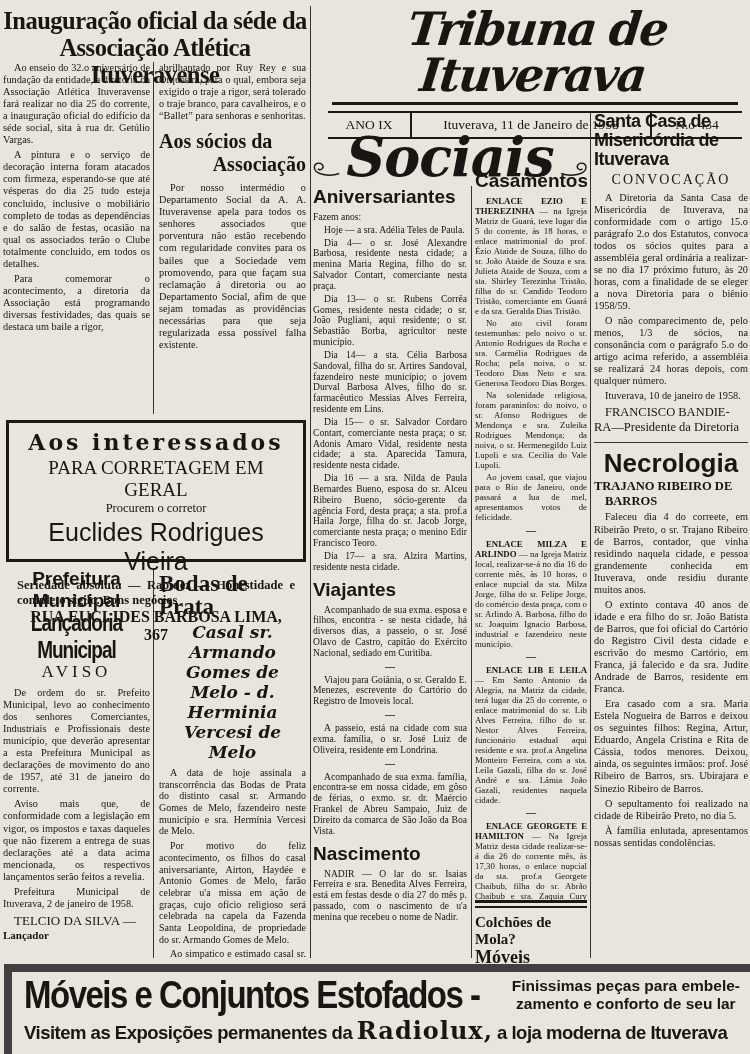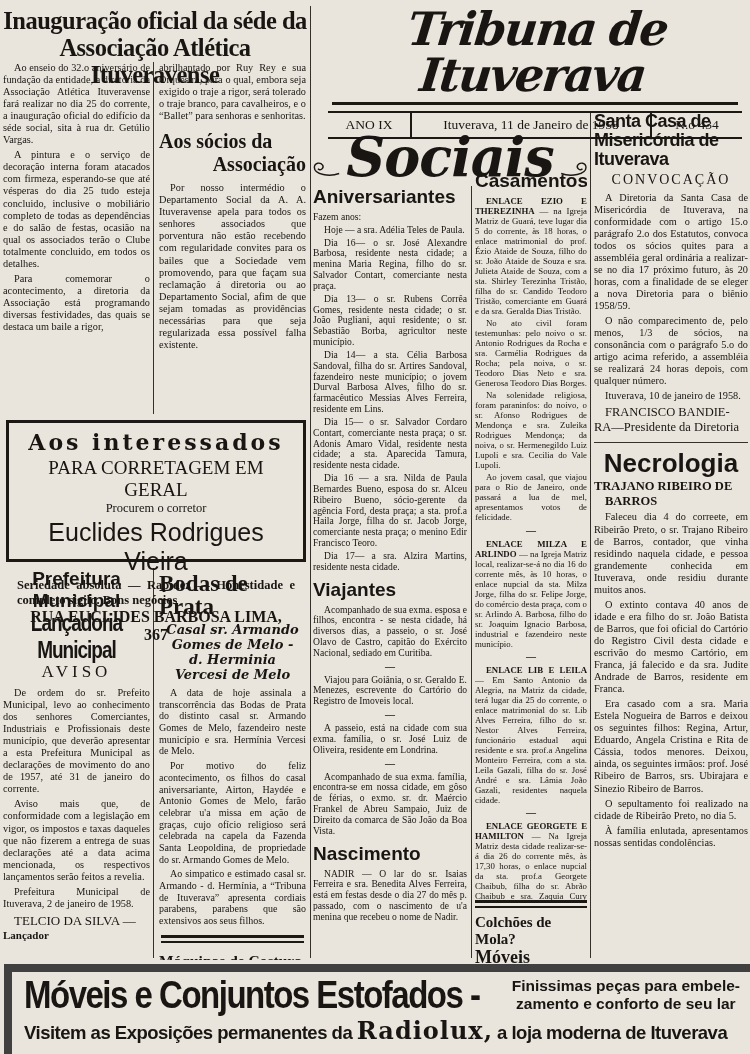--- a/index.html
+++ b/index.html
@@ -85,21 +85,21 @@
     <div style="text-align:center;font-size:17px;letter-spacing:4px;margin:2px 0 5px;">AVISO</div>
     <p class="body">De ordem do sr. Prefeito Municipal, levo ao conhecimento dos senhores Comerciantes, Industriais e Profissionais deste município, que deverão apresentar a esta Prefeitura Municipal as declarações de movimento do ano de 1957, até 31 de janeiro do corrente.</p>
     <p class="body">Aviso mais que, de conformidade com a legislação em vigor, os impostos e taxas daqueles que não fizerem a entrega de suas declarações até a data acima mencionada, os respectivos lançamentos serão feitos a revelia.</p>
     <p class="body">Prefeitura Municipal de Ituverava, 2 de janeiro de 1958.</p>
     <div style="font-size:13px;margin-top:2px;text-indent:11px;">TELCIO DA SILVA —</div>
     <div style="font-size:11px;font-weight:bold;">Lançador</div>
   </div>
 
   <div class="abs" style="left:159px;top:572px;width:147px;height:388px;overflow:hidden;">
     <div style="font-weight:bold;font-size:23px;line-height:1;margin-bottom:4px;">Bodas de Prata</div>
-    <div style="font-family:'DejaVu Serif',serif;font-style:italic;font-weight:bold;font-size:13px;text-align:center;margin:2px 6px 5px;">Casal sr. Armando Gomes de Melo - d. Herminia Vercesi de Melo</div>
+    <div style="font-family:'DejaVu Serif',serif;font-style:italic;font-weight:bold;font-size:17px;text-align:center;margin:2px 6px 5px;">Casal sr. Armando Gomes de Melo - d. Herminia Vercesi de Melo</div>
     <p class="body" style="font-size:10px;">A data de hoje assinala a transcorrência das Bodas de Prata do distinto casal sr. Armando Gomes de Melo, fazendeiro neste município e sra. Hermínia Vercesi de Melo.</p>
     <p class="body" style="font-size:10px;">Por motivo do feliz acontecimento, os filhos do casal aniversariante, Airton, Haydée e Antonio Gomes de Melo, farão celebrar u'a missa em ação de graças, cujo ofício religioso será celebrada na capela da Fazenda Santa Leopoldina, de propriedade do sr. Armando Gomes de Melo.</p>
     <p class="body" style="font-size:10px;">Ao simpatico e estimado casal sr. Armando - d. Hermínia, a “Tribuna de Ituverava” apresenta cordiais parabens, parabens que são extensivos aos seus filhos.</p>
     <div class="dblrule"></div>
     <div style="font-weight:bold;font-size:15.5px;line-height:1.25;">
       <span>Máquinas de Costura Singer em suaves prestações — </span>
     </div>
   </div>
 
   <div class="abs" style="left:312px;top:112px;width:276px;height:72px;display:flex;align-items:flex-end;justify-content:center;gap:6px;">
@@ -109,21 +109,21 @@
     <div class="sociais">Sociais</div>
     <svg width="48" height="34" viewBox="0 0 48 34">
         <path d="M2,28 C18,34 44,30 44,18 C44,10 34,8 30,14 C27,19 34,24 38,20" fill="none" stroke="#1c1914" stroke-width="2.4"></path>
       </svg>
   </div>
 
   <div class="abs col-sm" style="left:313px;top:186px;width:154px;height:772px;overflow:hidden;">
     <div class="sec-title" style="margin-top:0;">Aniversariantes</div>
     <p class="body" style="text-indent:0;">Fazem anos:</p>
     <p class="body">Hoje — a sra. Adélia Teles de Paula.</p>
-    <p class="body">Dia 16— o sr. José Alexandre Barbosa, residente nesta cidade; a menina Maria Regina, filho do sr. Salvador Contart, comerciante nesta praça.</p>
+    <p class="body">Dia 4— o sr. José Alexandre Barbosa, residente nesta cidade; a menina Maria Regina, filho do sr. Salvador Contart, comerciante nesta praça.</p>
     <p class="body">Dia 13— o sr. Rubens Corrêa Gomes, residente nesta cidade; o sr. João Pugliani, aqui residente; o sr. Sebastião Borba, agricultor neste município.</p>
     <p class="body">Dia 14— a sta. Célia Barbosa Sandoval, filha do sr. Artires Sandoval, fazendeiro neste município; o jovem Durval Barbosa Alves, filho do sr. farmacêutico Messias Alves Ferreira, residente em Lins.</p>
     <p class="body">Dia 15— o sr. Salvador Cordaro Contart, comerciante nesta praça; o sr. Adonis Amaro Vidal, residente nesta cidade; a sta. Aparecida Tamura, residente nesta cidade.</p>
     <p class="body">Dia 16 — a sra. Nilda de Paula Bernardes Bueno, esposa do sr. Alceu Ribeiro Bueno, sócio-gerente da agência Ford, desta praça; a sta. prof.a Haila Jorge, filha do sr. Jacob Jorge, comerciante nesta praça; o menino Edir Francisco Teoro.</p>
     <p class="body">Dia 17— a sra. Alzira Martins, residente nesta cidade.</p>
     <div class="sec-title">Viajantes</div>
     <p class="body">Acompanhado de sua exma. esposa e filhos, encontra - se nesta cidade, há diversos dias, a passeio, o sr. José Olavo de Castro, capitão do Exército Nacional, sediado em Curitiba.</p>
     <div class="sep">—</div>
     <p class="body">Viajou para Goiânia, o sr. Geraldo E. Menezes, escrevente do Cartório do Registro de Imoveis local.</p>
     <div class="sep">—</div>

